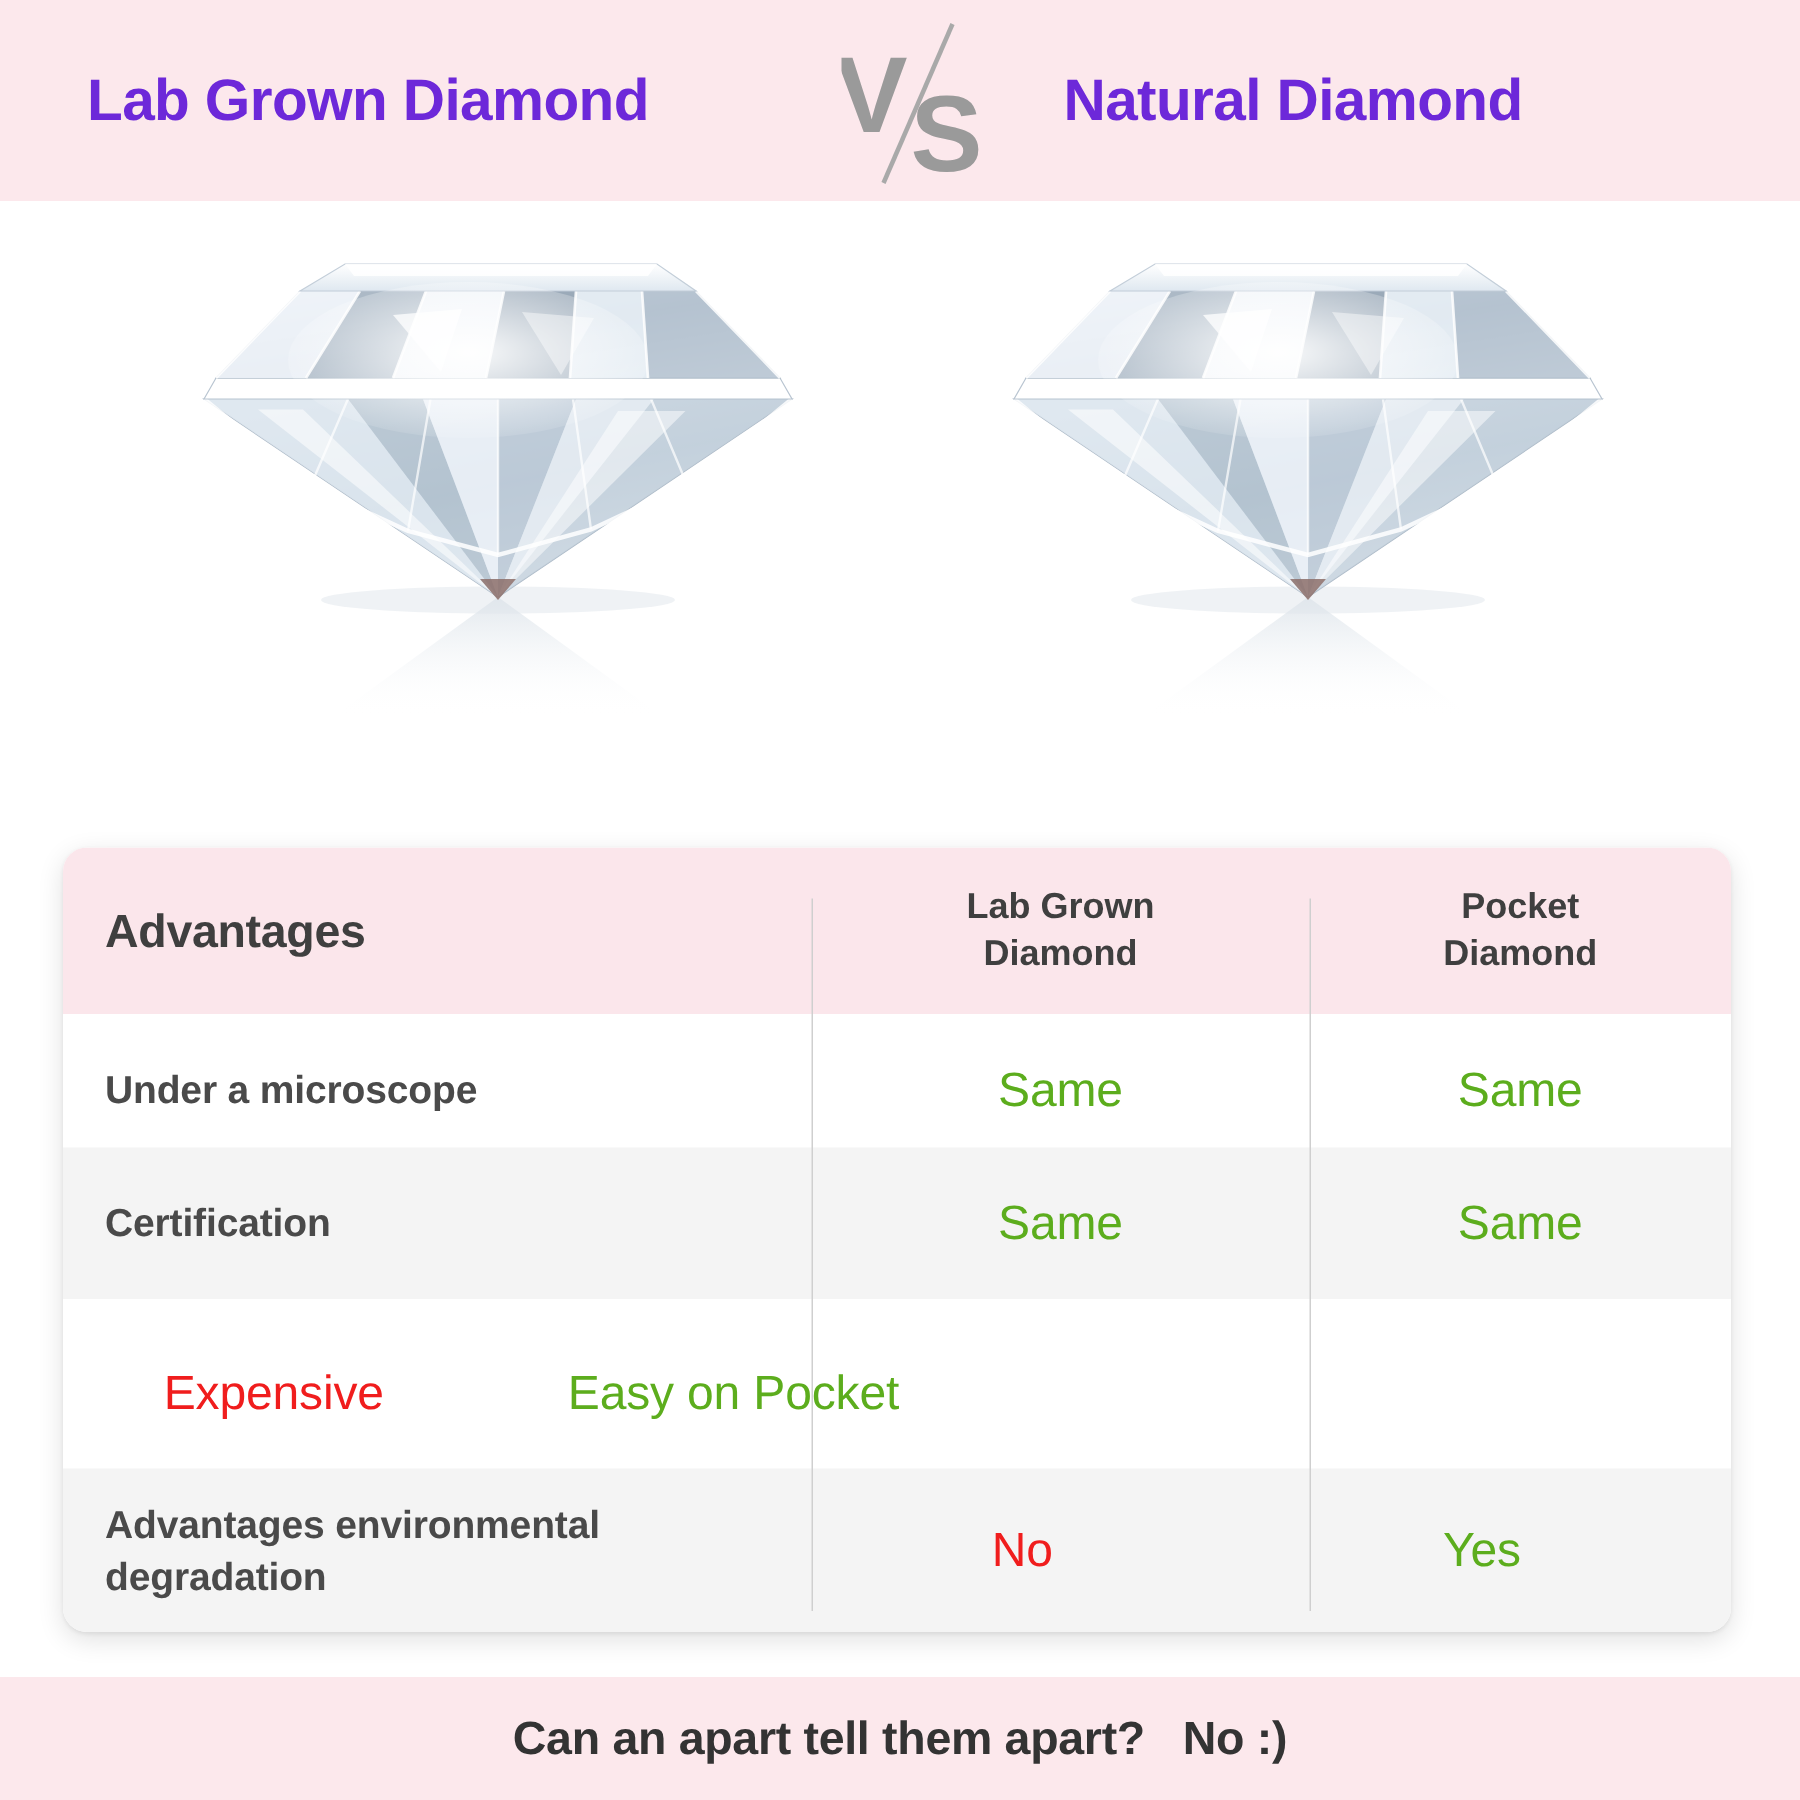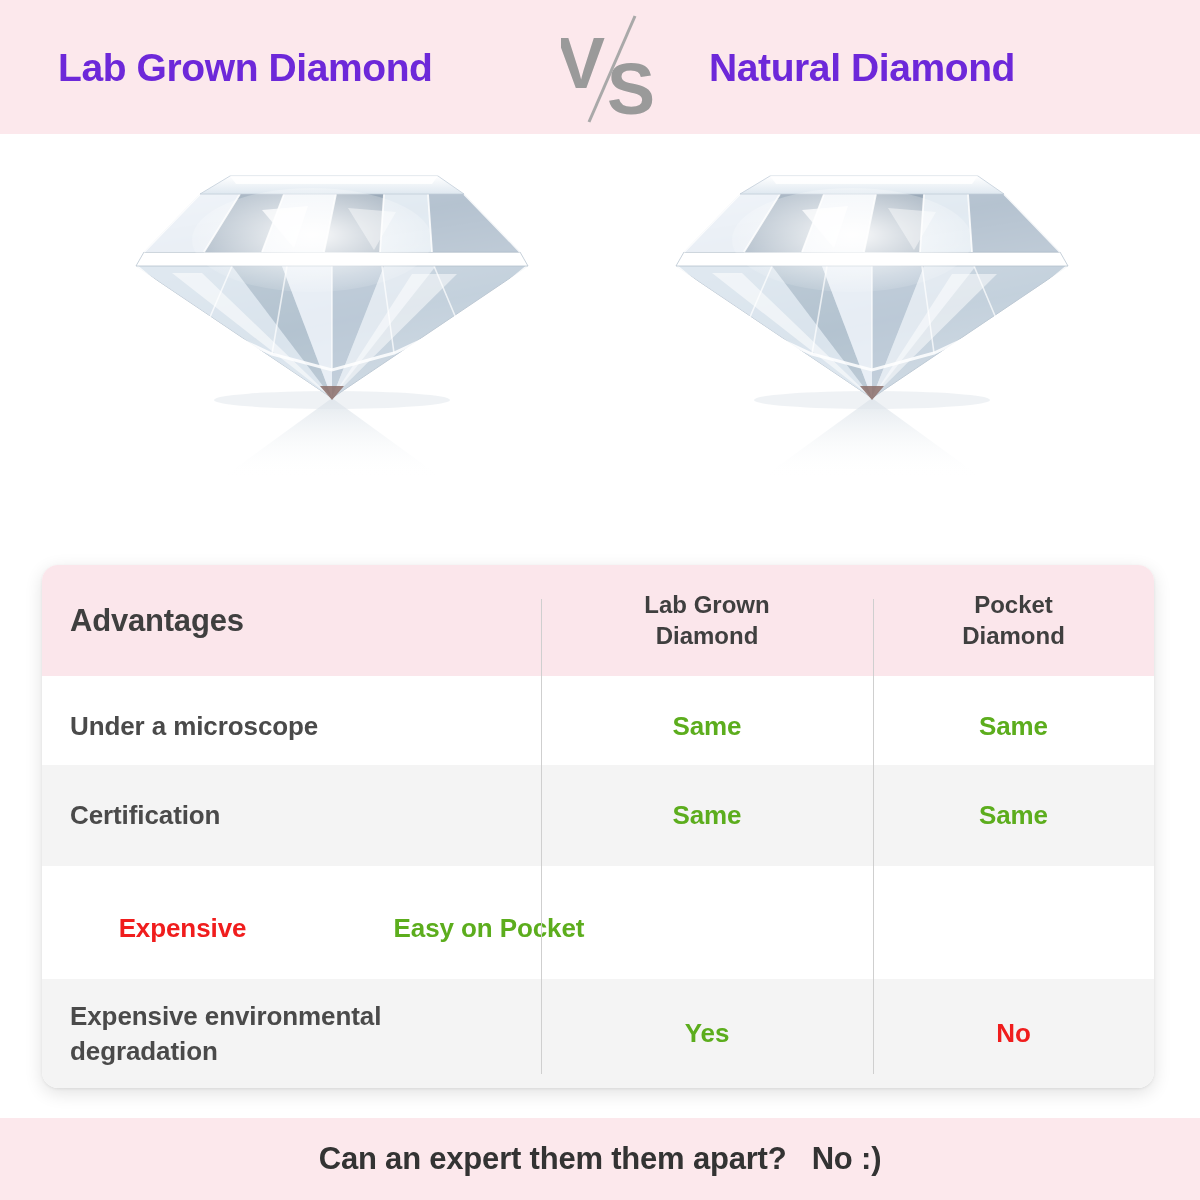--- a/index.html
+++ b/index.html
@@ -161,22 +161,22 @@
   .row-4 { top: 414px; height: 109px; }
 
   .label-text {
     font-size: 26px;
     font-weight: bold;
     color: #4a4a4a;
     line-height: 1.32;
     letter-spacing: -0.1px;
   }
   .val-text {
-    font-size: 26px;
-    font-weight: bold;
+    font-size: 32px;
+    font-weight: normal;
     letter-spacing: -0.1px;
   }
   .val-good { color: #5cad1d; }
   .val-bad  { color: #f01d1d; }
 
   
   .footer-band {
     position: absolute;
     left: 0;
     top: 1118px;
@@ -407,30 +407,30 @@
         <span class="val-text val-bad">Expensive</span>
       </div>
       <div class="c-val">
         <span class="val-text val-good">Easy on Pocket</span>
       </div>
     </div>
 
     <div class="t-row t-data alt row-4">
       <div class="c-label">
         <div class="label-text">
-          <div>Expensive environmental</div>
+          <div>Advantages environmental</div>
           <div>degradation</div>
         </div>
       </div>
+      <div class="c-val second">
+        <span class="val-text val-bad">No</span>
+      </div>
       <div class="c-val">
         <span class="val-text val-good">Yes</span>
       </div>
-      <div class="c-val second">
-        <span class="val-text val-bad">No</span>
-      </div>
     </div>
 
   </div>
 </div>
 
 <div class="footer-band">
-  <span class="footer-text">Can an expert them them apart?   No :)</span>
+  <span class="footer-text">Can an apart tell them apart?   No :)</span>
 </div>
 
 </body></html>

